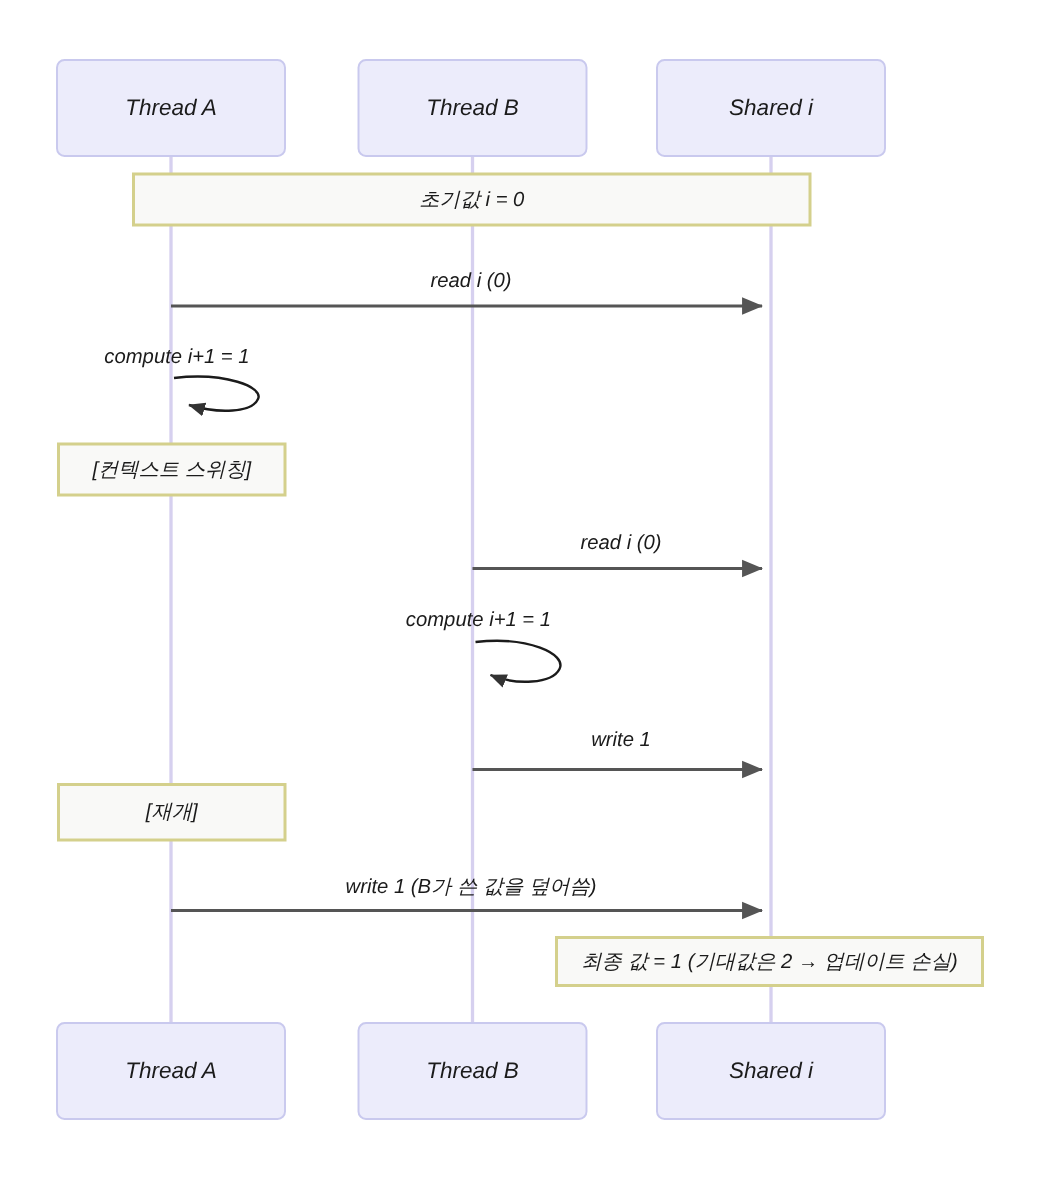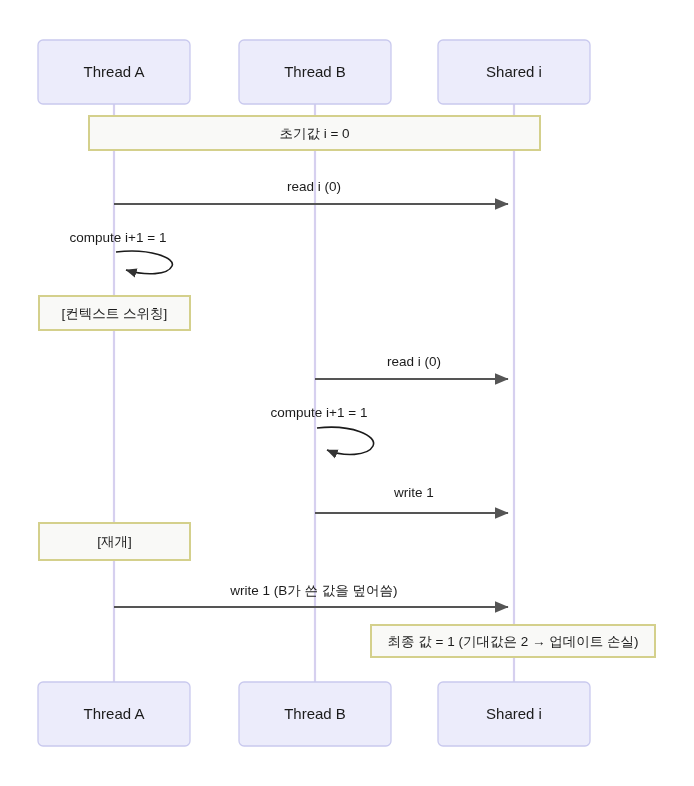--- a/index.html
+++ b/index.html
@@ -14,20 +14,21 @@
     overflow: hidden;
     font-family: "Liberation Sans", "DejaVu Sans", sans-serif;
     color: #1f1f1f;
   }
   #diagram-root {
     position: absolute;
     left: 0;
     top: 0;
     width: 681px;
     height: 786px;
+    font-style: italic;
   }
   #diagram-svg {
     position: absolute;
     left: 0;
     top: 0;
     width: 694px;
     height: 786px;
     display: block;
   }
   .participant-label {

